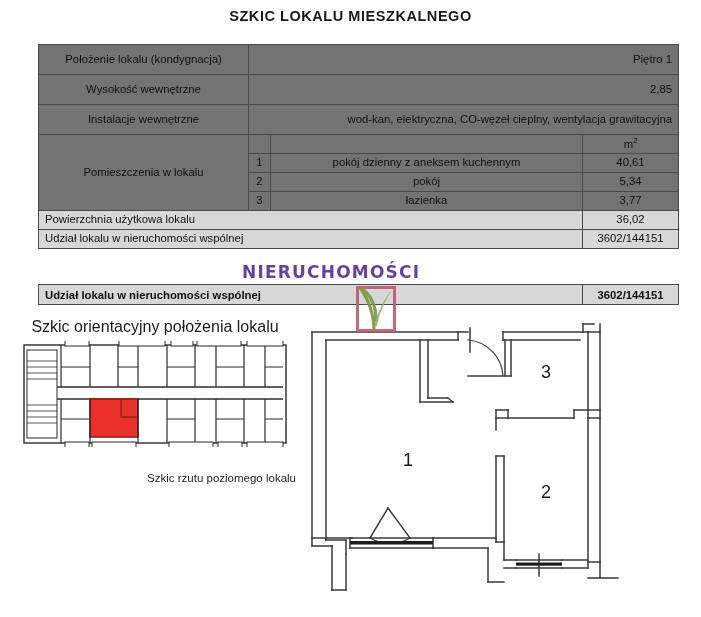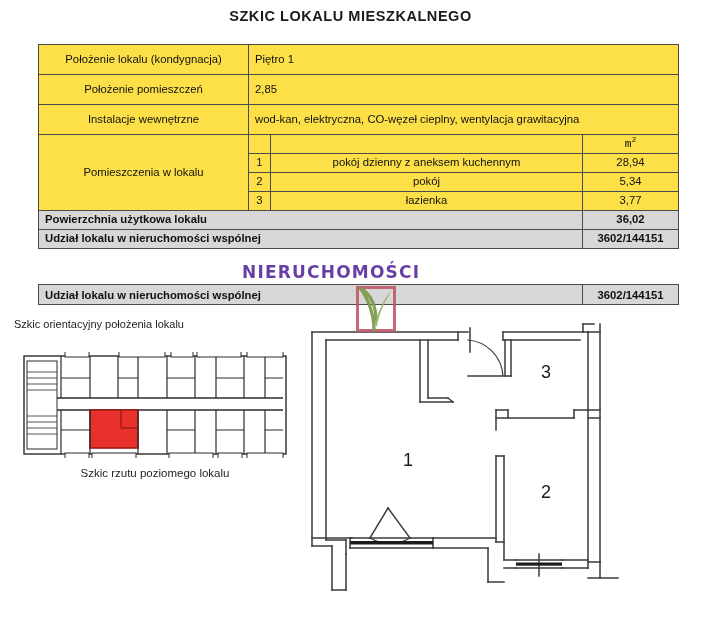--- a/index.html
+++ b/index.html
@@ -21,40 +21,40 @@
     font-size:14.5px;font-weight:bold;letter-spacing:.55px;
     color:#1a1a1a;
   }
 
   
   #spec-table{
     position:absolute;left:38px;top:44px;width:640px;
     border-collapse:collapse;
     table-layout:fixed;
     font-size:11.3px;
-    background:#fde047;
+    background:#737373;
   }
   #spec-table td{
     border:1px solid #4a4a4a;
     padding:0 6px;
     vertical-align:middle;
     line-height:1.2;
   }
   .lbl{text-align:center;}
-  .val{text-align:left;}
+  .val{text-align:right;}
   .r-tall{height:30px;}
   .r-room{height:19px;}
   .r-head{height:19px;}
   .num-c{text-align:center;width:22px;padding:0 2px;}
   .name-c{text-align:center;padding-left:5px;}
   .area-c{text-align:center;width:96px;}
-  .shade{background:#d7d7d7;font-weight:bold;}
+  .shade{background:#d7d7d7;font-weight:normal;}
   .shade td{border:1px solid #4a4a4a;}
   .sum-lbl{text-align:left;padding-left:6px;}
-  .sup{font-size:11.3px;font-family:Liberation Mono, monospace;}
+  .sup{font-size:11.3px;}
   .sup sup{font-size:7.5px;vertical-align:super;}
   .blank-head{border-left:1px solid #4a4a4a;}
 
   
   #dup-table{
     position:absolute;left:38px;top:284px;width:640px;
     border-collapse:collapse;table-layout:fixed;font-size:11.3px;
   }
   #dup-table td{
     border:1px solid #4a4a4a;height:19px;padding:0 6px;
@@ -83,26 +83,26 @@
     border:3px solid #c0576b;opacity:.9;
   }
   #wm-leaf{
     position:absolute;left:124px;top:18px;width:44px;height:52px;
     opacity:.95;
   }
 
   
   #orient-block{position:absolute;left:14px;top:318px;width:282px;}
   #orient-caption{
-    text-align:left;font-size:11px;color:#1d1d1d;margin-bottom:22px;
+    text-align:center;font-size:16px;color:#1d1d1d;margin-bottom:5px;
   }
   #orient-svg{display:block;margin:0 auto;}
   #plan-caption{
-    text-align:center;font-size:11.5px;color:#1d1d1d;
-    line-height:1.3;margin-top:8px;
+    text-align:right;font-size:11.5px;color:#1d1d1d;
+    line-height:1.3;margin-top:24px;
   }
 
   
   #apt-plan{position:absolute;left:298px;top:310px;width:400px;height:300px;}
   .rm-lbl{
     position:absolute;font-size:18px;color:#1a1a1a;
     font-family:"Liberation Sans", sans-serif;
   }
   #rm1{left:105px;top:140px;}
   #rm2{left:243px;top:172px;}
@@ -121,39 +121,39 @@
       <col style="width:22px">
       <col style="width:312px">
       <col style="width:96px">
     </colgroup>
     <tbody>
       <tr class="r-tall">
         <td class="lbl">Położenie lokalu (kondygnacja)</td>
         <td class="val" colspan="3">Piętro 1</td>
       </tr>
       <tr class="r-tall">
-        <td class="lbl">Położenie pomieszczeń</td>
+        <td class="lbl">Wysokość wewnętrzne</td>
         <td class="val" colspan="3">2,85</td>
       </tr>
       <tr class="r-tall">
         <td class="lbl">Instalacje wewnętrzne</td>
         <td class="val" colspan="3">wod-kan, elektryczna, CO-węzeł cieplny, wentylacja grawitacyjna</td>
       </tr>
 
       <tr class="r-head">
         <td class="lbl" rowspan="4">Pomieszczenia w lokalu</td>
         <td class="blank-head"></td>
         <td></td>
         <td class="area-c sup"><span>m</span><sup>2</sup></td>
       </tr>
 
       <tr class="r-room">
         <td class="num-c">1</td>
         <td class="name-c">pokój dzienny z aneksem kuchennym</td>
-        <td class="area-c">28,94</td>
+        <td class="area-c">40,61</td>
       </tr>
       <tr class="r-room">
         <td class="num-c">2</td>
         <td class="name-c">pokój</td>
         <td class="area-c">5,34</td>
       </tr>
       <tr class="r-room">
         <td class="num-c">3</td>
         <td class="name-c">łazienka</td>
         <td class="area-c">3,77</td>

